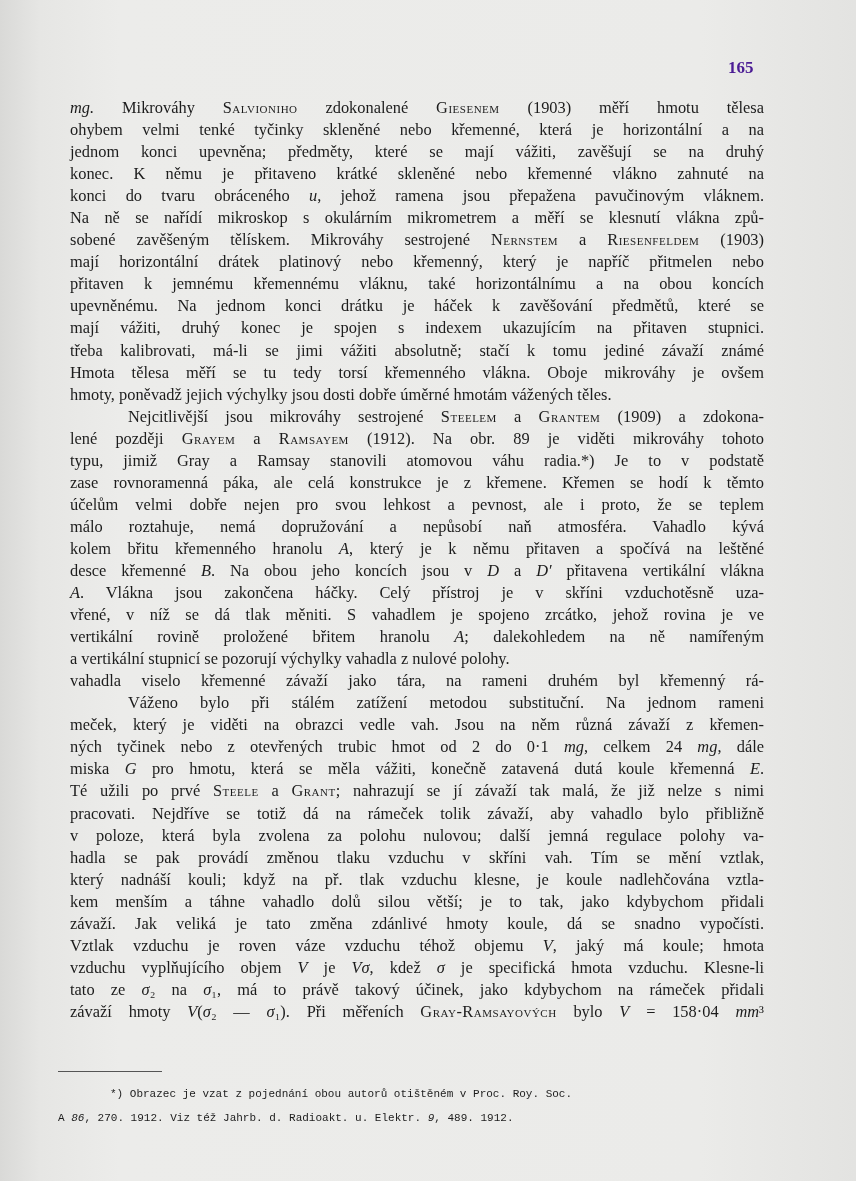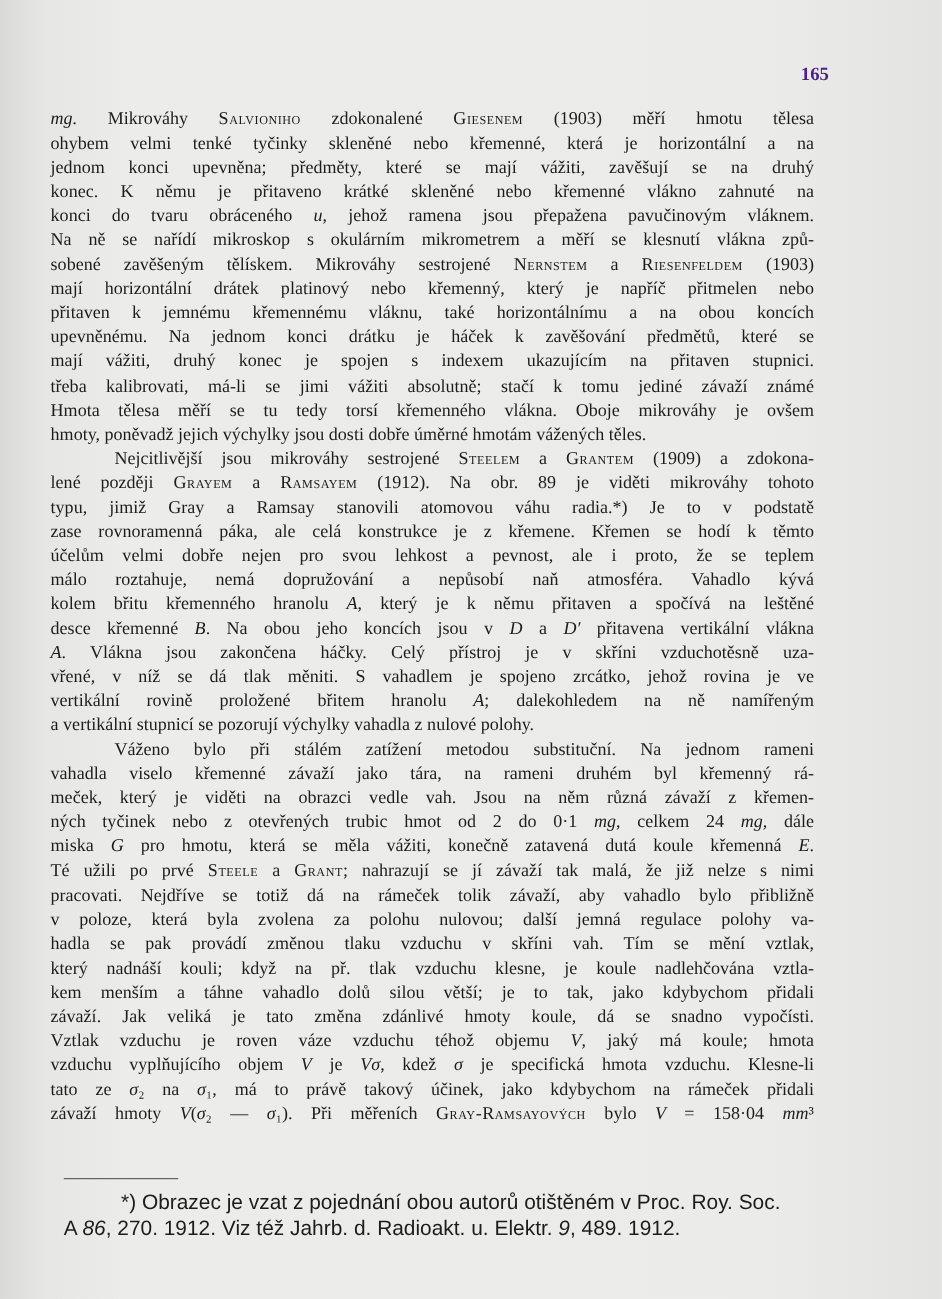--- a/index.html
+++ b/index.html
@@ -10,40 +10,40 @@
       font-family: "DejaVu Serif", "Liberation Serif", serif;
       color: #1c1c1c;
       position: relative;
     }
     .page-number {
       position: absolute; left: 728px; top: 58px;
       font-family: "Liberation Serif", serif;
       font-weight: bold; font-size: 17px; color: #4c1d95;
     }
     .body-text {
-      position: absolute; left: 46px; top: 97px; width: 694px;
+      position: absolute; left: 70px; top: 97px; width: 694px;
       font-family: "Liberation Serif", serif;
       font-size: 16.4px; line-height: 22.05px;
     }
     .line {
       display: block; white-space: nowrap;
       text-align: justify; text-align-last: justify;
       height: 22.05px;
     }
     .line.last { text-align-last: left; }
     .line.indent { padding-left: 58px; }
     .sc { font-variant: small-caps; letter-spacing: 0.5px; }
     .rule {
       position: absolute; left: 58px; top: 1071px; width: 104px;
       border-top: 1px solid #555;
     }
     .footnote {
       position: absolute; left: 58px; top: 1082px; width: 650px;
-      font-family: Liberation Sans, sans-serif;
-      font-size: 19px; line-height: 24px;
+      font-family: Liberation Mono, monospace;
+      font-size: 11px; line-height: 24px;
     }
     .footnote .fl1 { padding-left: 52px; display: block; white-space: nowrap; }
     .footnote .fl2 { display: block; white-space: nowrap; }
     i { font-style: italic; }
   </style>
 </head>
 <body>
 
 <div class="page-number">165</div>
 
@@ -67,22 +67,22 @@
   <span class="line">typu, jimiž Gray a Ramsay stanovili atomovou váhu radia.*) Je to v podstatě</span>
   <span class="line">zase rovnoramenná páka, ale celá konstrukce je z křemene. Křemen se hodí k těmto</span>
   <span class="line">účelům velmi dobře nejen pro svou lehkost a pevnost, ale i proto, že se teplem</span>
   <span class="line">málo roztahuje, nemá dopružování a nepůsobí naň atmosféra. Vahadlo kývá</span>
   <span class="line">kolem břitu křemenného hranolu <i>A</i>, který je k němu přitaven a spočívá na leštěné</span>
   <span class="line">desce křemenné <i>B</i>. Na obou jeho koncích jsou v <i>D</i> a <i>D′</i> přitavena vertikální vlákna</span>
   <span class="line"><i>A</i>. Vlákna jsou zakončena háčky. Celý přístroj je v skříni vzduchotěsně uza-</span>
   <span class="line">vřené, v níž se dá tlak měniti. S vahadlem je spojeno zrcátko, jehož rovina je ve</span>
   <span class="line">vertikální rovině proložené břitem hranolu <i>A</i>; dalekohledem na ně namířeným</span>
   <span class="line last">a vertikální stupnicí se pozorují výchylky vahadla z nulové polohy.</span>
+  <span class="line">vahadla viselo křemenné závaží jako tára, na rameni druhém byl křemenný rá-</span>
   <span class="line indent">Váženo bylo při stálém zatížení metodou substituční. Na jednom rameni</span>
-  <span class="line">vahadla viselo křemenné závaží jako tára, na rameni druhém byl křemenný rá-</span>
   <span class="line">meček, který je viděti na obrazci vedle vah. Jsou na něm různá závaží z křemen-</span>
   <span class="line">ných tyčinek nebo z otevřených trubic hmot od 2 do 0·1 <i>mg</i>, celkem 24 <i>mg</i>, dále</span>
   <span class="line">miska <i>G</i> pro hmotu, která se měla vážiti, konečně zatavená dutá koule křemenná <i>E</i>.</span>
   <span class="line">Té užili po prvé <span class="sc">Steele</span> a <span class="sc">Grant</span>; nahrazují se jí závaží tak malá, že již nelze s nimi</span>
   <span class="line">pracovati. Nejdříve se totiž dá na rámeček tolik závaží, aby vahadlo bylo přibližně</span>
   <span class="line">v poloze, která byla zvolena za polohu nulovou; další jemná regulace polohy va-</span>
   <span class="line">hadla se pak provádí změnou tlaku vzduchu v skříni vah. Tím se mění vztlak,</span>
   <span class="line">který nadnáší kouli; když na př. tlak vzduchu klesne, je koule nadlehčována vztla-</span>
   <span class="line">kem menším a táhne vahadlo dolů silou větší; je to tak, jako kdybychom přidali</span>
   <span class="line">závaží. Jak veliká je tato změna zdánlivé hmoty koule, dá se snadno vypočísti.</span>

